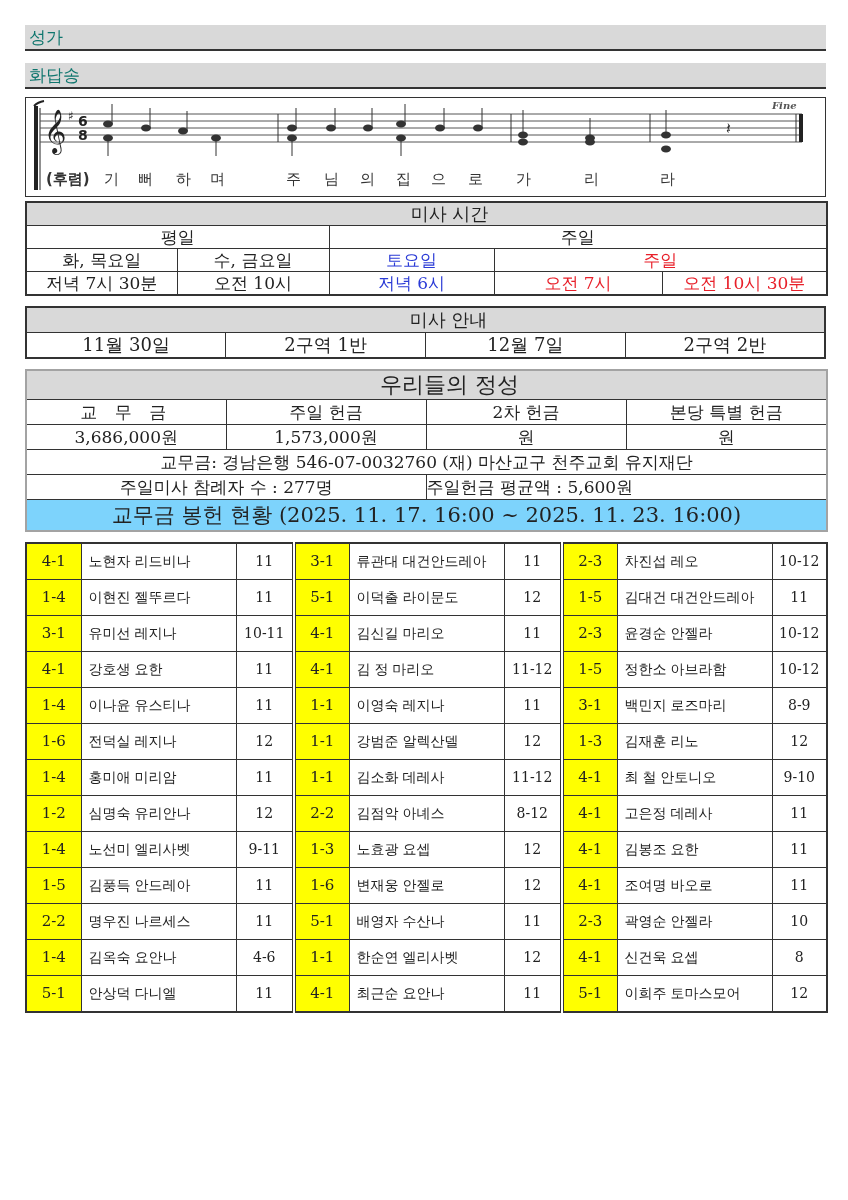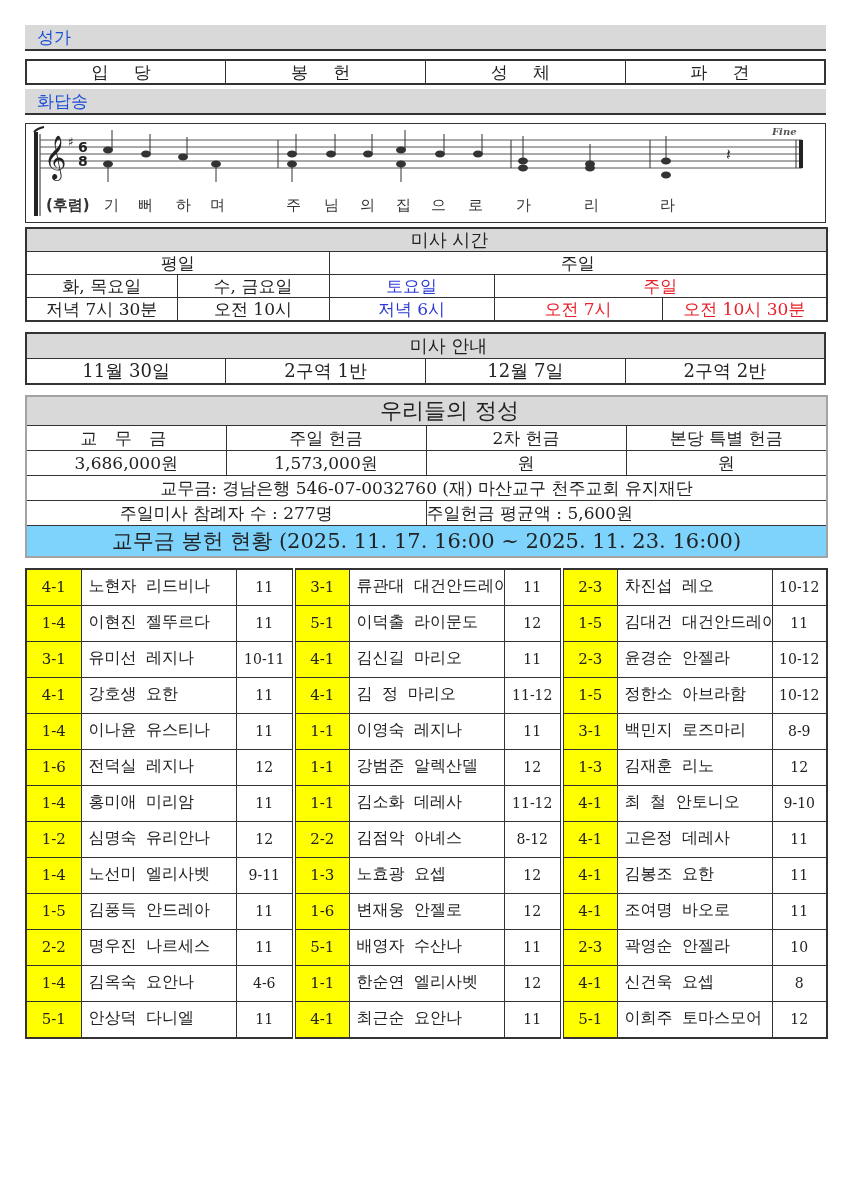--- a/index.html
+++ b/index.html
@@ -1,55 +1,49 @@
 <!DOCTYPE html>
 <html><head>
 <meta charset="utf-8">
 <style>
   html, body { margin:0; padding:0; background:#ffffff; }
   body { width:848px; height:1200px; position:relative; font-family:"DejaVu Serif", serif; color:#222; overflow:hidden; }
   .page { position:absolute; left:25px; top:25px; width:801px; }
-  .sec-bar { background:#d9d9d9; border-bottom:2px solid #333; height:24px; font-size:17px; line-height:24px; padding-left:12px; font-family:"DejaVu Sans", sans-serif; color:#1d4ed8; }
+  .sec-bar { background:#d9d9d9; border-bottom:2px solid #333; height:24px; font-size:17px; line-height:24px; padding-left:4px; font-family:"DejaVu Sans", sans-serif; color:#0f766e; }
   table { border-collapse:collapse; width:100%; table-layout:fixed; }
   td { border:1px solid #333; text-align:center; padding:0; font-size:17px; color:#222; white-space:nowrap; overflow:hidden; }
   .t-hymns { margin-top:8px; border:2px solid #333; }
   .t-hymns td { height:22px; line-height:22px; }
   .hdr-spaced { letter-spacing:10px; }
   .score { margin-top:8px; height:98px; border:1.5px solid #333; position:relative; }
   .t-mass { margin-top:4px; border:2px solid #333; }
   .t-mass td { height:22px; line-height:22px; }
   .grayrow td { background:#d9d9d9; font-size:18px;padding-left:46px; }
   .blue { color:#2b3bd6 !important; }
   .red { color:#e8202a !important; }
   .t-guide { margin-top:10px; border:2px solid #333; }
   .t-guide td { height:24px; line-height:24px; font-size:18px; }
   .t-offer { margin-top:10px; border:2px solid #a3a3a3; }
   .t-offer td { height:24px; line-height:24px; }
   .big-title td { background:#7dd3fc; font-size:21px; height:30px; line-height:30px; }
   .t-donor { margin-top:10px; border:2px solid #333; }
   .t-donor td { height:35px; line-height:35px; font-size:15px; }
   .t-donor td.zone { background:#ffff00; width:55px; }
-  .t-donor td.name { text-align:left; padding-left:7px; font-family:Liberation Mono, monospace; font-size:16px; }
+  .t-donor td.name { text-align:left; padding-left:7px; font-family:Liberation Sans, sans-serif; font-size:14px; }
   .t-donor td.mon { font-size:14px; }
   .t-donor td.dbl { border-right:4px double #333; }
 </style>
 </head>
 <body>
 
 <div class="page">
 
   <div class="sec-bar">성가</div>
   <table class="t-hymns">
     <tbody>
-        <tr>
-      <td class="hdr-spaced">입 당</td>
-      <td class="hdr-spaced">봉 헌</td>
-      <td class="hdr-spaced">성 체</td>
-      <td class="hdr-spaced">파 견</td>
-    </tr>
   </tbody>
     </table>
 
   <div class="sec-bar" style="margin-top:4px;">화답송</div>
   <div class="score">
     <svg width="798" height="96" viewBox="0 0 798 96">
 
       <rect x="8" y="8" width="4" height="84" fill="#222"></rect>
       <line x1="14" y1="10" x2="14" y2="92" stroke="#222" stroke-width="1"></line>
       <path d="M8 8 Q12 4 18 3" stroke="#222" stroke-width="2" fill="none"></path>

